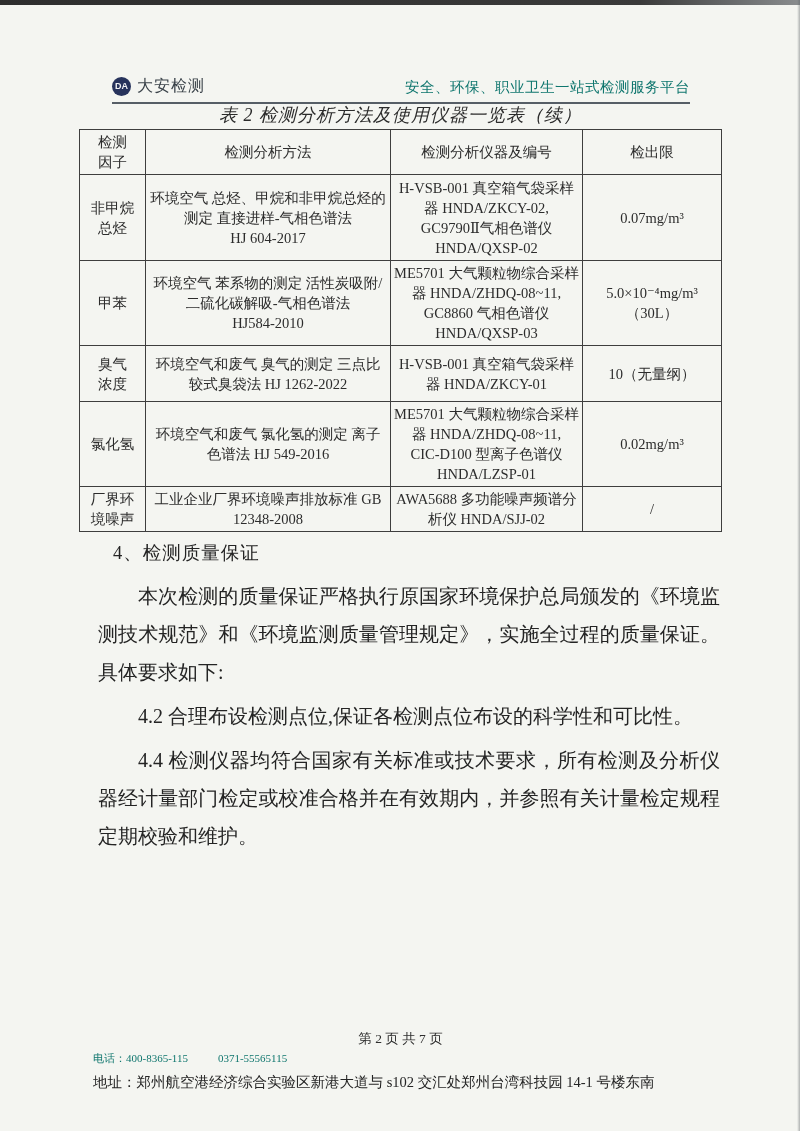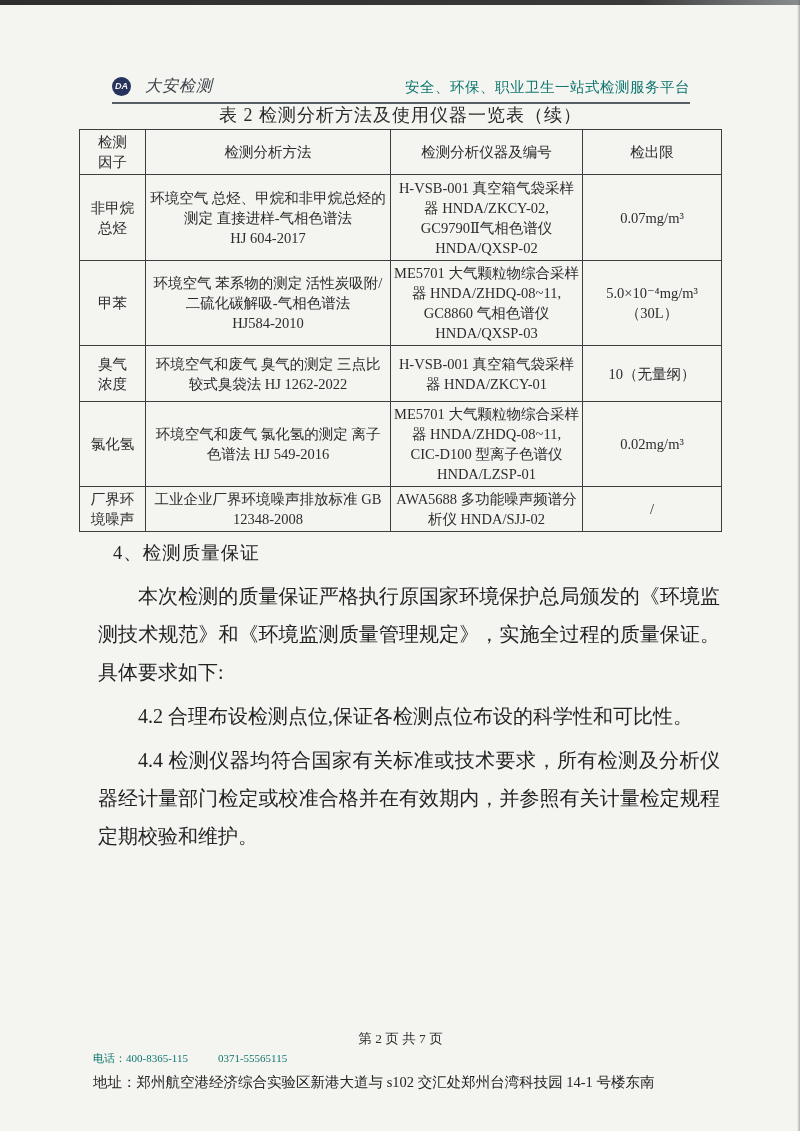--- a/index.html
+++ b/index.html
@@ -12,31 +12,31 @@
   
   .scan-top{position:absolute;top:0;left:0;width:100%;height:5px;
     background:linear-gradient(to right,#2e2e2e 0%,#3a3a3a 80%,#8a8d8f 100%);}
   .scan-right{position:absolute;top:0;right:0;width:3px;height:100%;
     background:linear-gradient(to right,rgba(0,0,0,0),rgba(90,96,100,0.45));}
 
   
   .header{position:absolute;top:76px;left:112px;width:578px;
     display:flex;justify-content:space-between;align-items:flex-end;
     border-bottom:2px solid #565e66;padding-bottom:5px;}
-  .brand{display:flex;align-items:center;gap:14px;font-style:italic;}
+  .brand{display:flex;align-items:center;gap:6px;}
   .logo-circle{width:19px;height:19px;border-radius:50%;background:#27335c;
     color:#f2f3f5;font-size:9px;font-weight:bold;line-height:19px;text-align:center;
     font-family:"Liberation Sans",sans-serif;letter-spacing:0px;}
   .company{font-size:16px;color:#3a4249;letter-spacing:1px;}
   .tagline{font-size:14.5px;color:#0f766e;letter-spacing:0.5px;}
 
   
   .main{position:absolute;top:103px;left:79px;width:643px;}
   .table-title{text-align:center;font-size:18px;color:#2b2b2b;
-    letter-spacing:1px;margin:0 0 2px 0;}
+    letter-spacing:1px;margin:0 0 2px 0;font-style:italic;}
 
   table.methods{border-collapse:collapse;table-layout:fixed;width:642px;
     font-size:14.5px;color:#2c2c2c;padding-left:19px;}
   table.methods col.c1{width:66px;}
   table.methods col.c2{width:245px;}
   table.methods col.c3{width:192px;}
   table.methods col.c4{width:139px;}
   table.methods th,table.methods td{
     border:1px solid #3e3e3e;text-align:center;vertical-align:middle;
     padding:2px 2px;font-weight:normal;overflow:hidden;}

